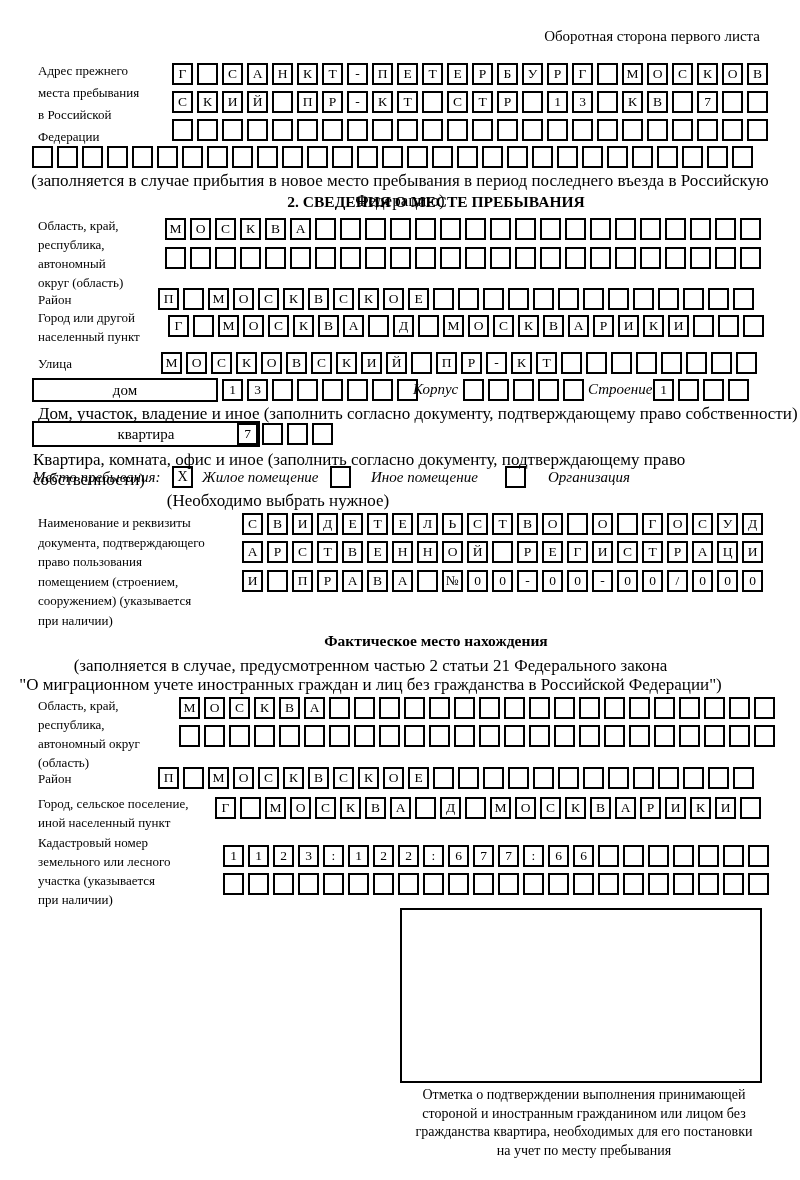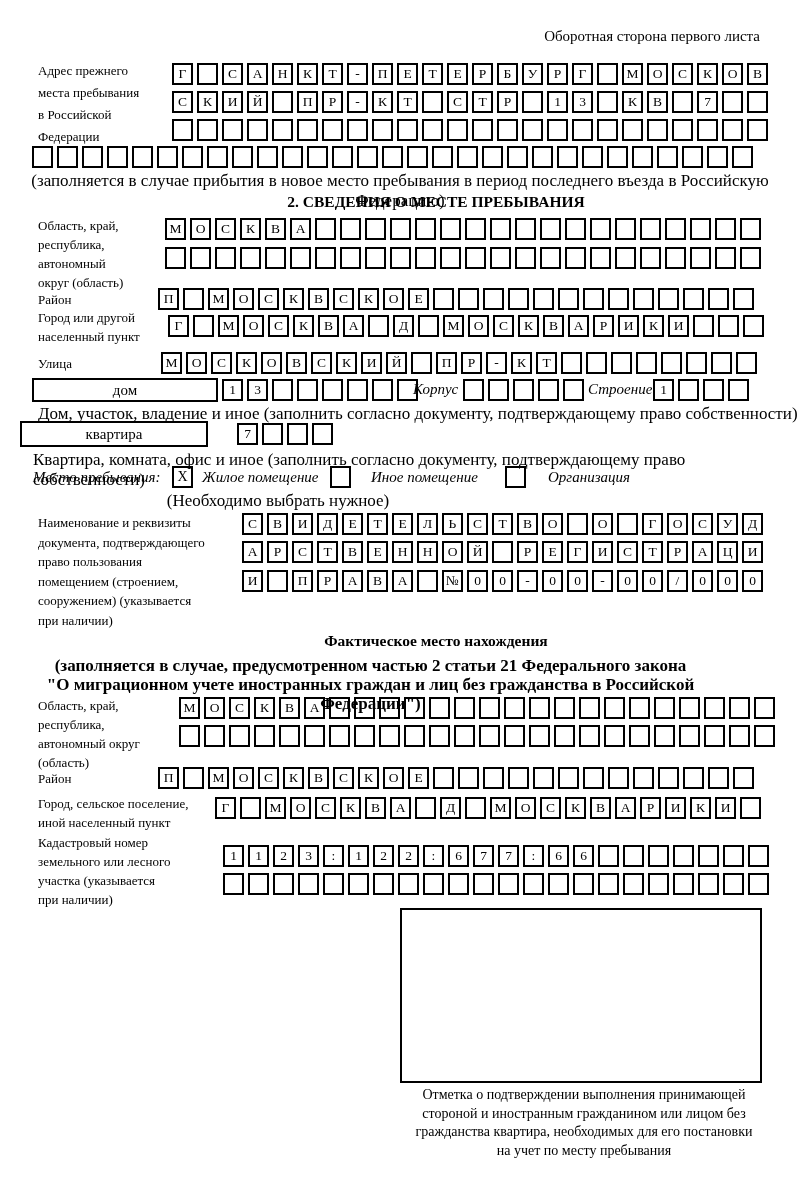--- a/index.html
+++ b/index.html
@@ -320,21 +320,21 @@
   </div>
 <div class="inline-label" style="left:588px; top:381px;">Строение</div>
 <div class="grid" style="left:653px; top:379px;">
     <span class="cell">1</span>
     <span class="cell"></span>
     <span class="cell"></span>
     <span class="cell"></span>
   </div>
 <div class="abs note" style="left:38px; top:404px;">Дом, участок, владение и иное (заполнить согласно документу, подтверждающему право собственности)</div>
 
-<div class="labelbox" style="left:20px; top:421px; width:188px; height:26px;">квартира</div>
+<div class="labelbox" style="left:32px; top:421px; width:228px; height:26px;">квартира</div>
 <div class="grid" style="left:237px; top:423px;">
     <span class="cell">7</span>
     <span class="cell"></span>
     <span class="cell"></span>
     <span class="cell"></span>
   </div>
 <div class="abs note" style="left:33px; top:450px;">Квартира, комната, офис и иное (заполнить согласно документу, подтверждающему право собственности)</div>
 
 <div class="inline-label" style="left:33px; top:469px;">Место пребывания:</div>
 <div class="checkbox" style="left:172px; top:466px;">X</div>
@@ -415,21 +415,21 @@
     <span class="cell">-</span>
     <span class="cell">0</span>
     <span class="cell">0</span>
     <span class="cell">/</span>
     <span class="cell">0</span>
     <span class="cell">0</span>
     <span class="cell">0</span>
   </div>
 
 <div class="abs center bold title" style="left:0; top:632px; width:800px;">Фактическое место нахождения</div>
-<div class="abs note center" style="left:0; top:656px; width:741px; line-height:19px;font-weight:bold;">(заполняется в случае, предусмотренном частью 2 статьи 21 Федерального закона
+<div class="abs note center" style="left:0; top:656px; width:741px; line-height:19px;">(заполняется в случае, предусмотренном частью 2 статьи 21 Федерального закона
 "О миграционном учете иностранных граждан и лиц без гражданства в Российской Федерации")</div>
 
 <div class="abs label" style="left:38px; top:696px;">Область, край,
 республика,
 автономный округ
 (область)</div>
 <div class="grid" style="left:179px; top:697px;">
     <span class="cell">М</span>
     <span class="cell">О</span>
     <span class="cell">С</span>

